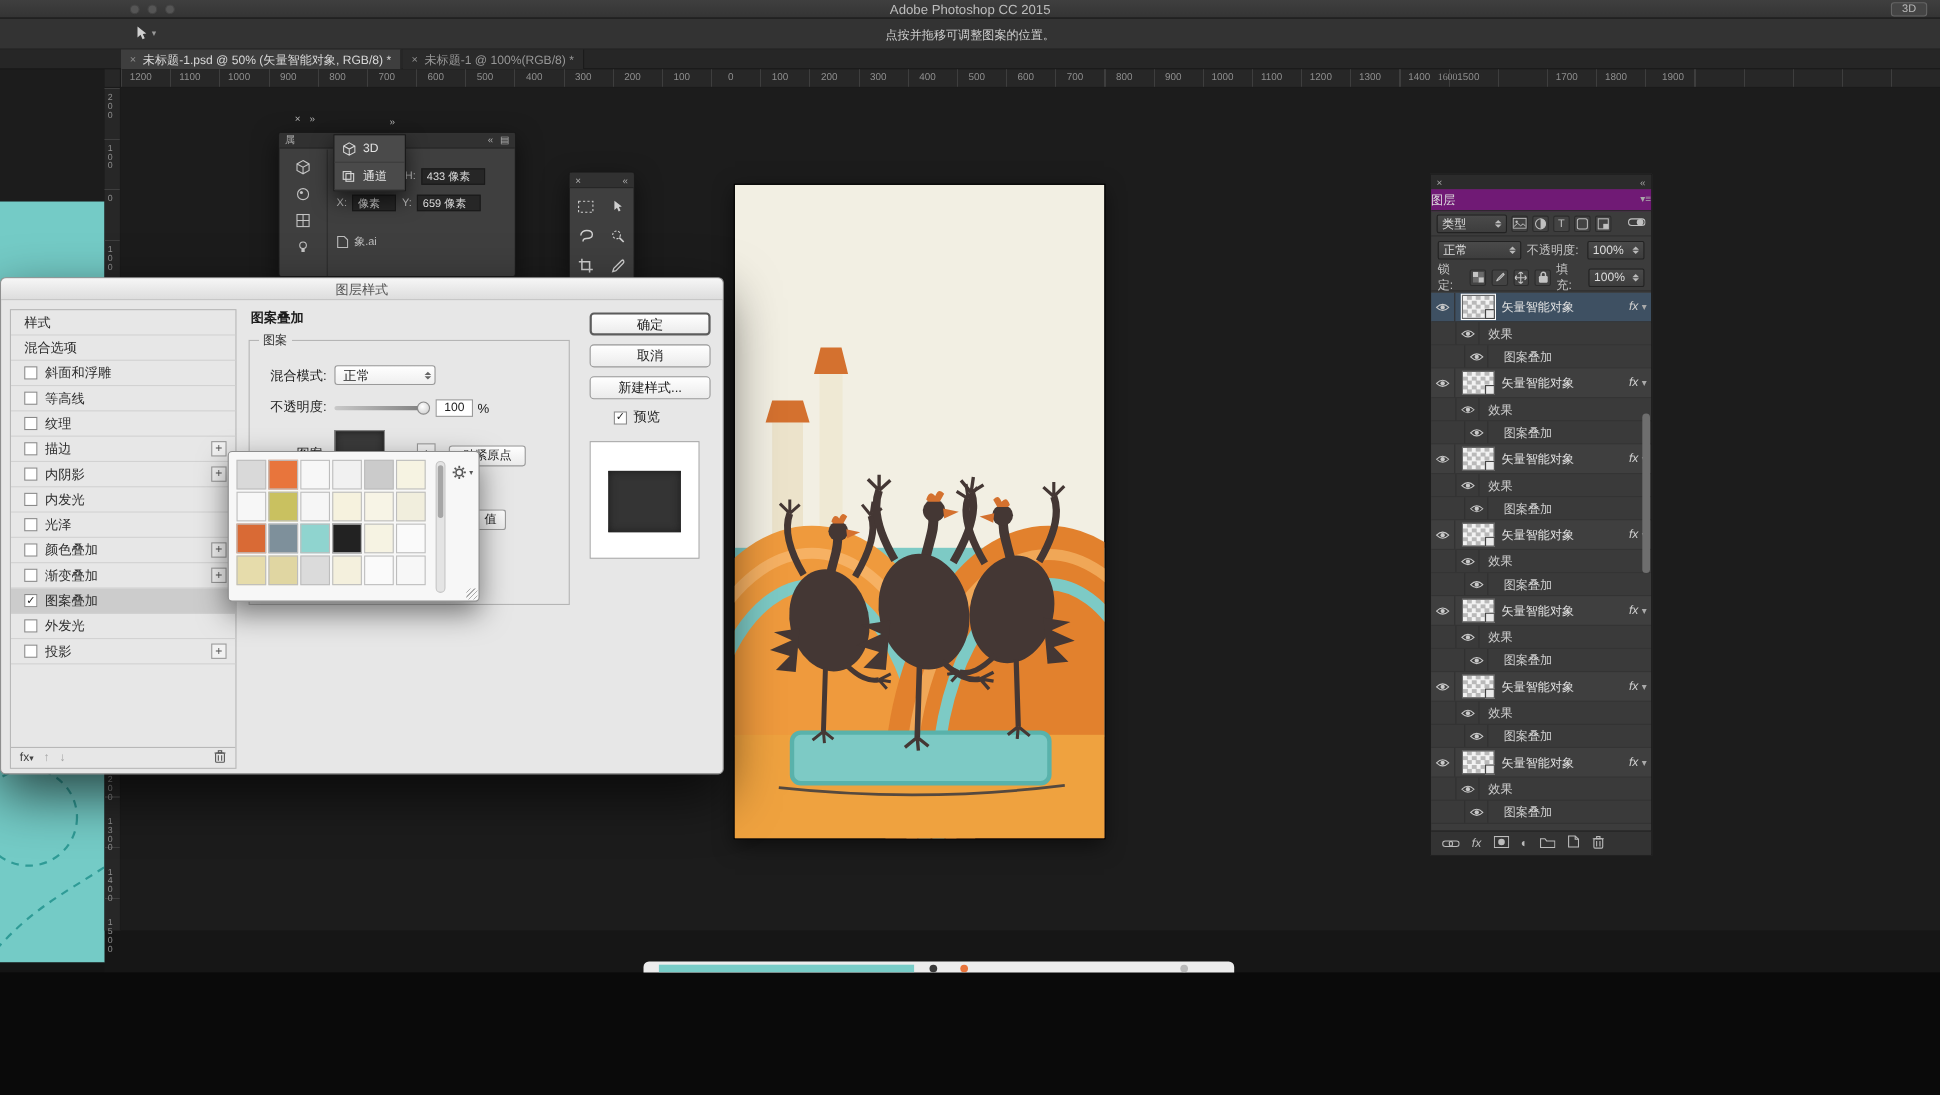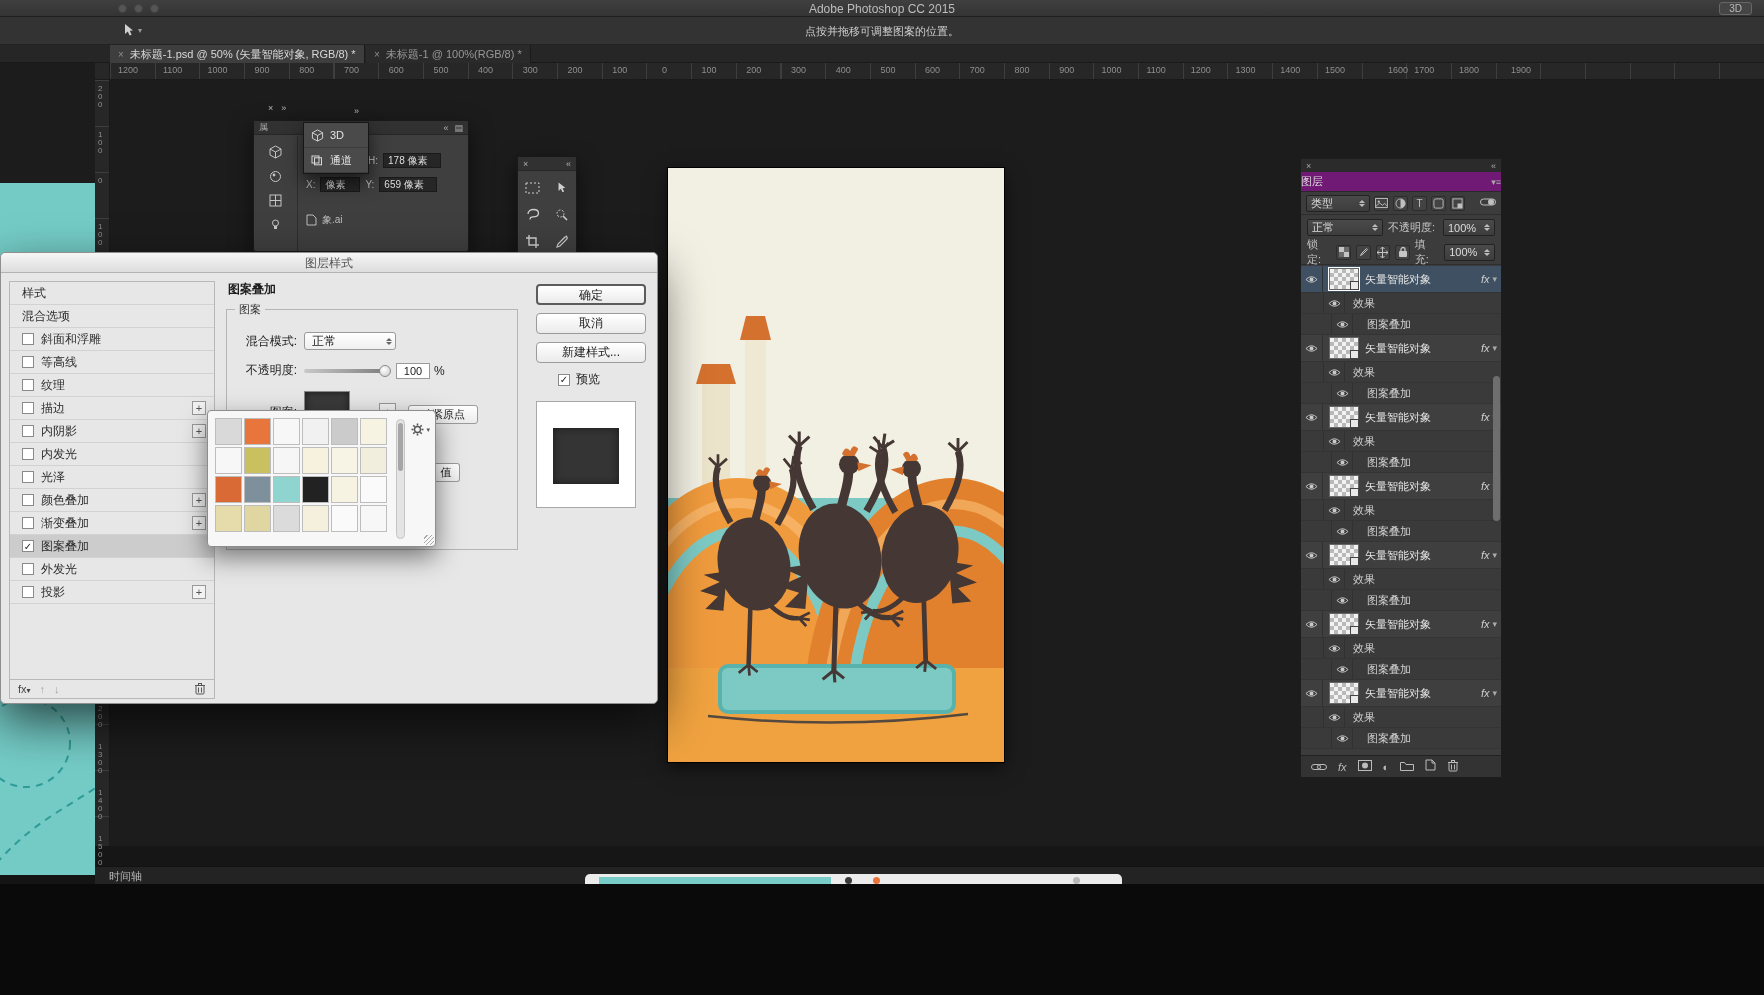--- a/index.html
+++ b/index.html
@@ -253,40 +253,37 @@
       <span class="rhl" style="left: 822.6px;">600</span>
       <span class="rhl" style="left: 867.3px;">700</span>
       <span class="rhl" style="left: 912px;">800</span>
       <span class="rhl" style="left: 956.7px;">900</span>
       <span class="rhl" style="left: 1001.4px;">1000</span>
       <span class="rhl" style="left: 1046.1px;">1100</span>
       <span class="rhl" style="left: 1090.8px;">1200</span>
       <span class="rhl" style="left: 1135.5px;">1300</span>
       <span class="rhl" style="left: 1180.2px;">1400</span>
       <span class="rhl" style="left: 1224.9px;">1500</span>
-      <span class="rhl" style="left: 1288px;">1600</span>
+      <span class="rhl" style="left: 1206px; font-family: Liberation Serif, serif;">1600</span>
       <span class="rhl" style="left: 1314.3px;">1700</span>
       <span class="rhl" style="left: 1359px;">1800</span>
       <span class="rhl" style="left: 1411px;">1900</span>
     </div>
   <div id="vruler">
       <div class="rvl" style="top: 5px;">200</div>
       <div class="rvl" style="top: 51px;">100</div>
       <div class="rvl" style="top: 97px;">0</div>
       <div class="rvl" style="top: 143px;">100</div>
       <div class="rvl" style="top: 617px;">1200</div>
       <div class="rvl" style="top: 663px;">1300</div>
       <div class="rvl" style="top: 709px;">1400</div>
       <div class="rvl" style="top: 755px;">1500</div>
     </div>
   <div id="ruler-corner"></div>
 
-  <div id="timeline-strip">
-    <span id="timeline-tab">时间轴</span>
-  </div>
   <div id="bottom-left-dark"></div>
   <div id="bottom-black"></div>
   <div id="bottom-sliver">
     <span class="sliver-teal"></span>
     <span class="sliver-dot" style="left:260px;background:#3a3a3a"></span>
     <span class="sliver-dot" style="left:288px;background:#e8743b"></span>
     <span class="sliver-dot" style="left:488px;background:#b9b9b9"></span>
   </div>
 
   <span class="chrome-glyphs" style="left:268px;top:103px">×»</span>
@@ -322,21 +319,21 @@
         <svg width="13" height="13" viewBox="0 0 13 13">
             <circle cx="6.5" cy="5" r="3" fill="none" stroke="#c4c4c4"></circle>
             <path d="M5 8 h3 v3 h-3 z" fill="#c4c4c4"></path>
           </svg>
       </span>
     </div>
     <div class="prow" style="left:52px;top:32px">
       <span>W:</span>
       <span class="pfield" style="width:40px">像素</span>
       <span>H:</span>
-      <span class="pfield" style="width:58px">178 像素</span>
+      <span class="pfield" style="width:58px">433 像素</span>
     </div>
     <div class="prow" style="left:52px;top:56px">
       <span>X:</span>
       <span class="pfield" style="width:40px">像素</span>
       <span>Y:</span>
       <span class="pfield" style="width:58px">659 像素</span>
     </div>
     <div class="prow" style="left:52px;top:92px">
       <svg width="11" height="12" viewBox="0 0 11 12">
           <path d="M1 1 h6 l3 3 v7 h-9 z" fill="none" stroke="#bdbdbd"></path>

